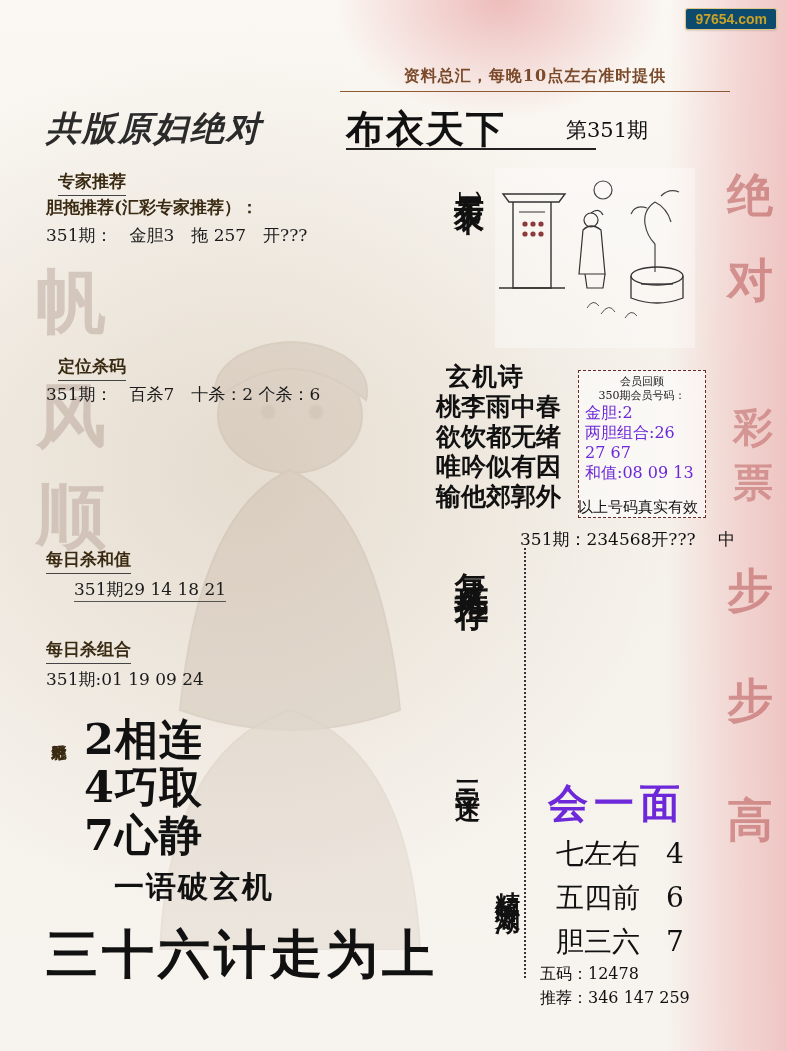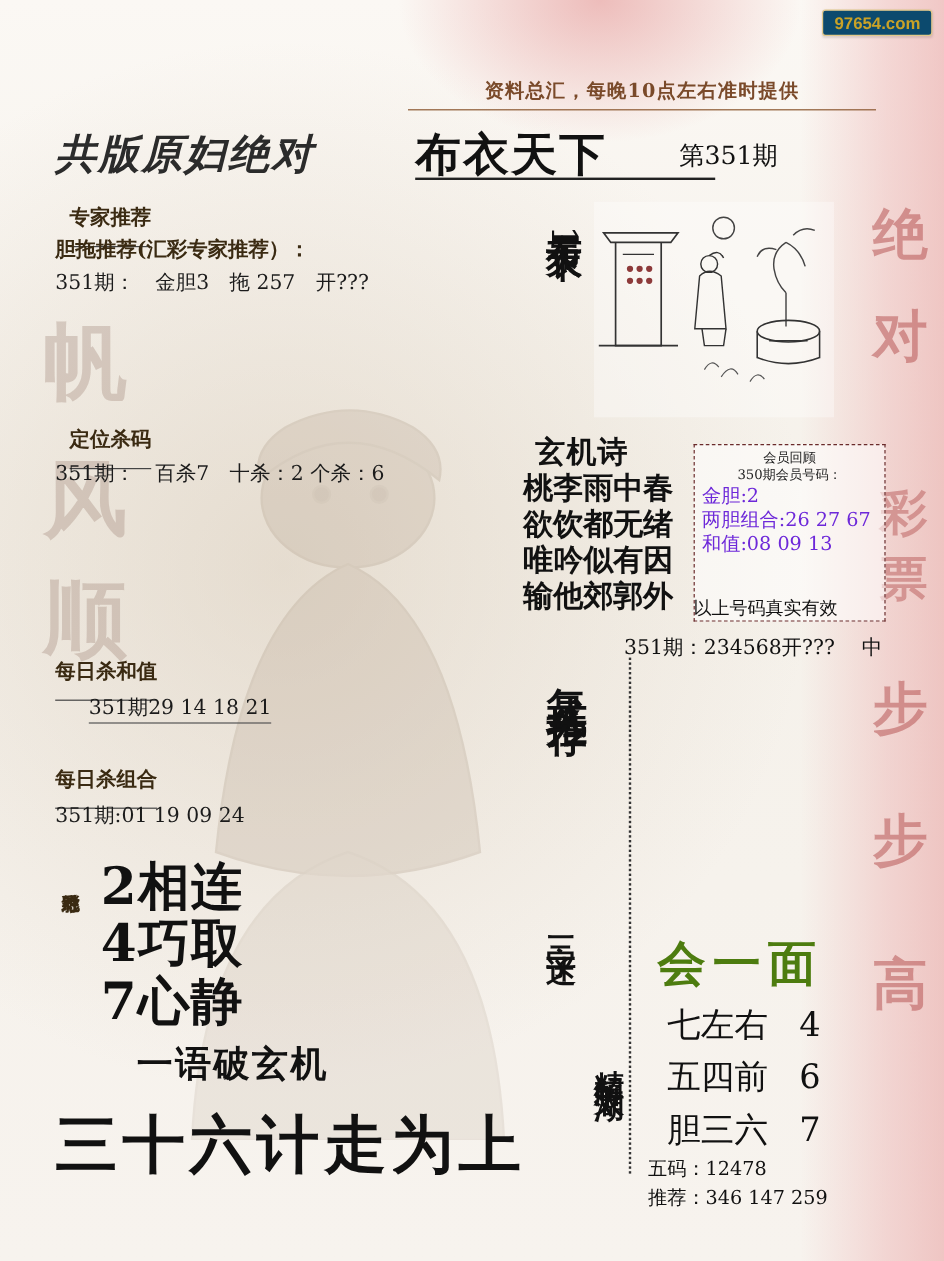--- a/index.html
+++ b/index.html
@@ -70,21 +70,21 @@
   }
 
   
   .sec-title{
     color:#3a2a12;font-size:17px;font-weight:bold;
     font-family:"DejaVu Serif", serif;
   }
   .sec-line{
     color:#1b1b1b;font-size:17px;font-family:"DejaVu Serif", serif;
   }
-  .underline{border-bottom:1px solid #444;display:inline-block;padding-bottom:12px;}
+  .underline{border-bottom:1px solid #444;display:inline-block;padding-bottom:2px;}
 
   .blk{position:absolute;}
 
   
   .slogan{
     position:absolute;left:36px;top:715px;width:400px;height:215px;
   }
   .vert-small{
     position:absolute;left:14px;top:18px;width:22px;
     font-size:15px;color:#3a2a12;font-family:"DejaVu Serif", serif;
@@ -114,21 +114,21 @@
   .poem-title{
     position:absolute;left:446px;top:360px;font-size:25px;font-weight:bold;
     color:#111;font-family:"DejaVu Serif", serif;letter-spacing:1px;
   }
   .poem{
     position:absolute;left:436px;top:392px;width:200px;
     font-size:25px;line-height:30px;color:#111;
     font-family:"DejaVu Serif", serif;font-weight:bold;
   }
   .memberbox{
-    position:absolute;left:578px;top:370px;width:160px;height:148px;
+    position:absolute;left:578px;top:370px;width:128px;height:148px;
     border:1px dashed #6a2a2a;background:rgba(255,255,255,0.55);
     padding:4px 6px;box-sizing:border-box;
   }
   .memberbox .mb-h{
     text-align:center;font-size:11px;color:#222;
     font-family:"DejaVu Serif", serif;line-height:14px;
   }
   .memberbox .mb-l{
     font-size:16px;color:#6d28d9;font-family:"DejaVu Serif", serif;
     line-height:20px;
@@ -157,21 +157,21 @@
     font-family:"DejaVu Serif", serif;line-height:30px;text-align:center;
   }
   .dotline{
     position:absolute;left:524px;top:548px;width:0;height:430px;
     border-left:2px dotted #333;
   }
 
   
   .hy{
     position:absolute;left:548px;top:776px;font-size:40px;font-weight:bold;
-    color:#4d7c0f;font-family:"DejaVu Serif", serif;letter-spacing:6px;text-align:right;
+    color:#6d28d9;font-family:"DejaVu Serif", serif;letter-spacing:6px;text-align:right;
   }
   .rows{
     position:absolute;left:556px;top:832px;width:180px;
     font-family:"DejaVu Serif", serif;color:#111;
   }
   .rows .r{font-size:28px;line-height:44px;}
   .rows .r .val{margin-left:26px;}
   .small-rows{
     position:absolute;left:540px;top:962px;width:210px;
     font-family:"DejaVu Serif", serif;color:#111;font-size:16px;line-height:24px;

